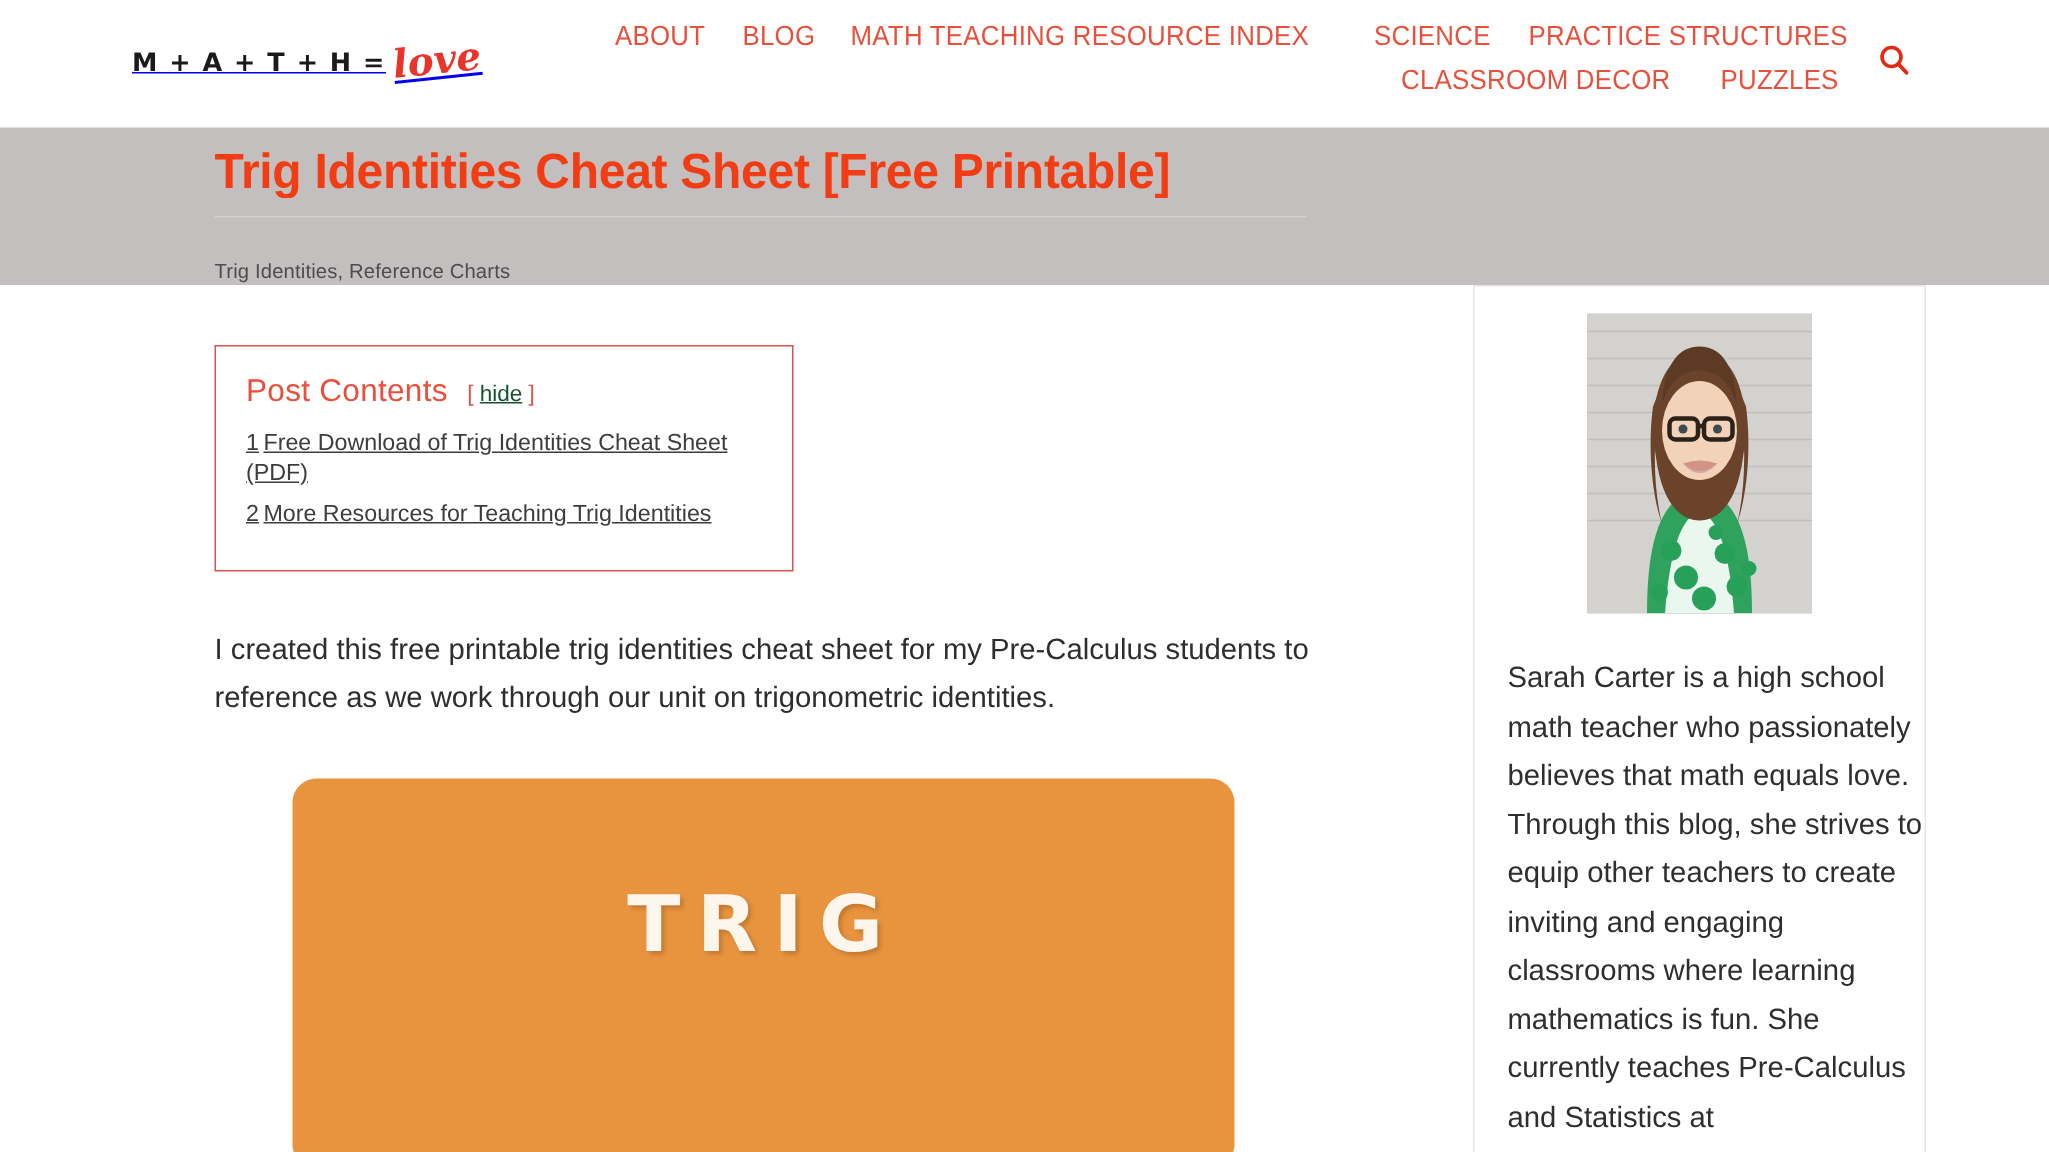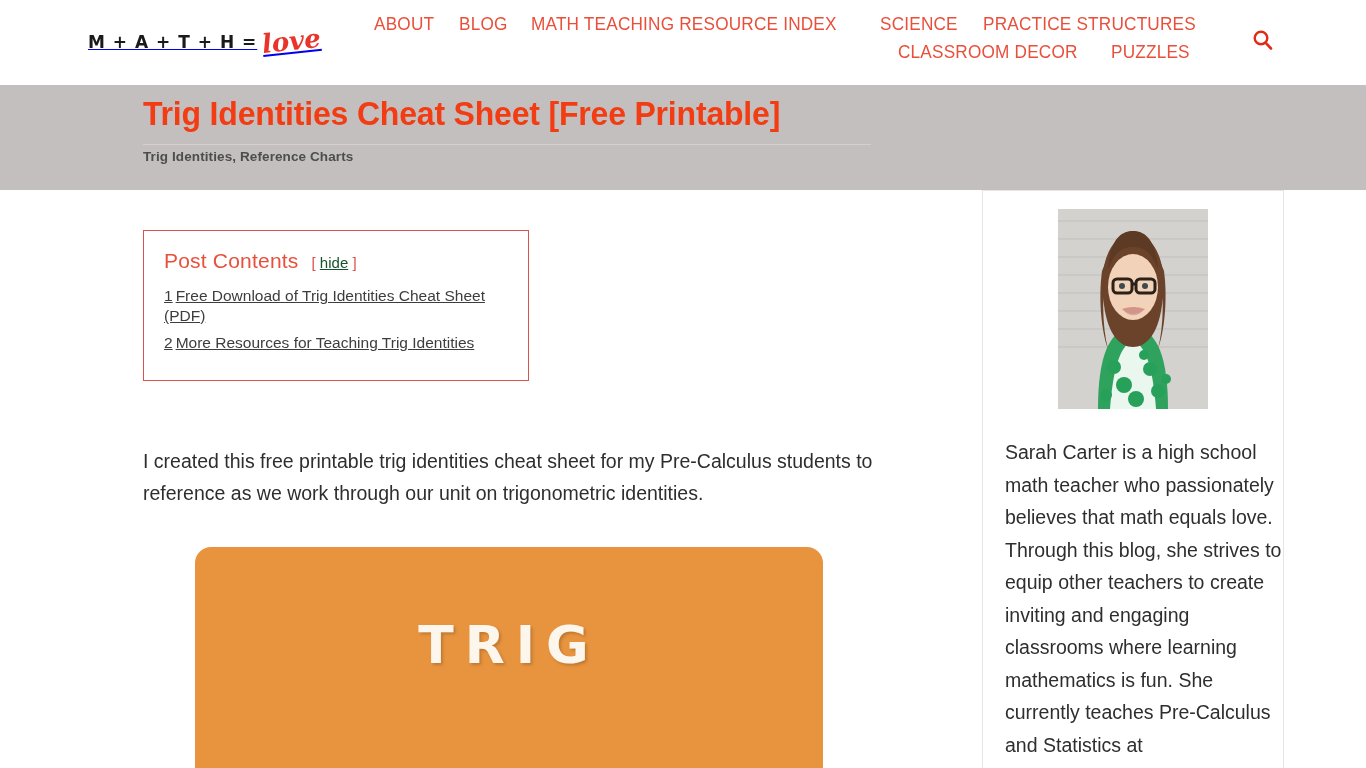--- a/index.html
+++ b/index.html
@@ -42,21 +42,21 @@
     font-weight: 700;
     font-size: 26px;
     color: #e8342a;
     margin-left: 5px;
     transform: rotate(-6deg) translateY(-1px);
     display: inline-block;
   }
 
   .nav {
     position: absolute;
-    left: 364px; top: 10px;
+    left: 400px; top: 10px;
     width: 845px;
     text-align: right;
   }
   .nav-row { line-height: 27px; white-space: nowrap; }
   .nav-row.row1 { text-align: left; }
   .nav-row.row2 { text-align: right; padding-right: 3px; }
   .nav-link {
     font-family: "Liberation Sans Narrow", "Liberation Sans", sans-serif;
     font-size: 18.5px;
     color: #e8503c;
@@ -96,23 +96,23 @@
   }
   .title-rule {
     height: 1px;
     background: #d4d0d0;
     margin-top: 11px;
     width: 728px;
   }
   .post-cats {
     font-family: "Liberation Sans Narrow", "Liberation Sans", sans-serif;
     font-size: 13.5px;
-    font-weight: 700;
+    font-weight: 400;
     color: #4d4d4d;
-    margin-top: 4px;
+    margin-top: 28px;
     letter-spacing: 0.1px;
   }
 
   
   .content-wrap { position: relative; }
   .main-col {
     position: absolute;
     left: 143px; top: 0;
     width: 740px;
   }
@@ -165,21 +165,21 @@
     color: #3d3d3d;
     text-decoration: underline;
     margin-left: 3px;
   }
 
   .body-para {
     font-family: "Liberation Sans Narrow", "Liberation Sans", sans-serif;
     font-size: 19.5px;
     line-height: 32px;
     color: #2e2e2e;
-    margin-top: 64px;
+    margin-top: 36px;
     width: 735px;
   }
 
   
   .feature-img {
     margin-top: 38px;
     margin-left: 52px;
     width: 628px;
     height: 260px;
     background: #e8943f;

